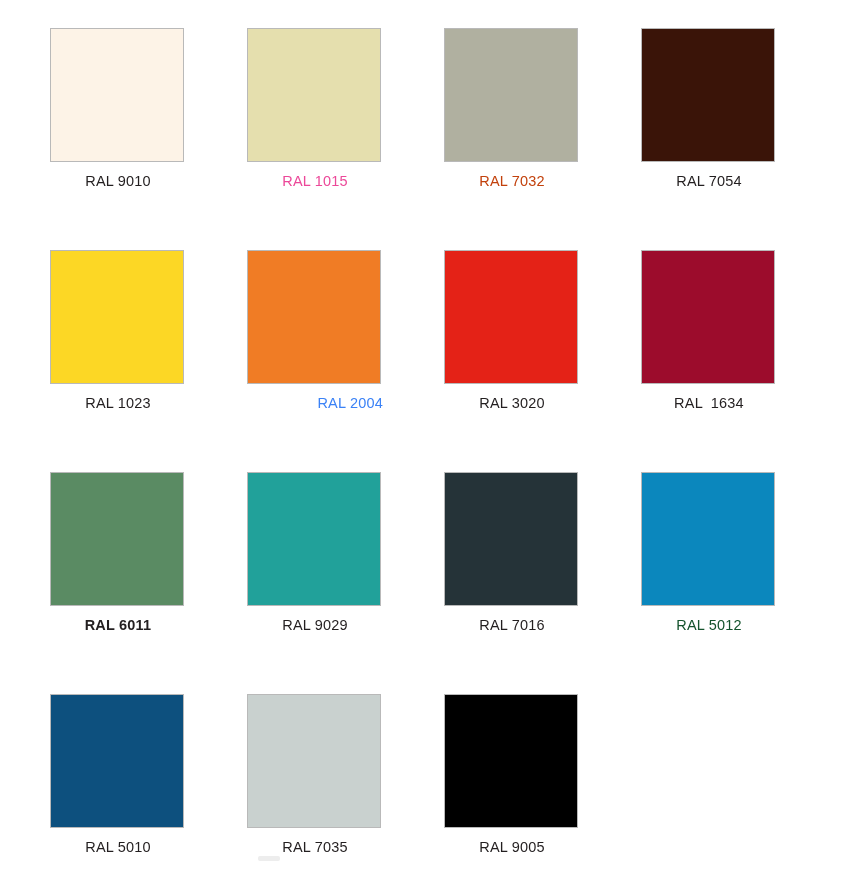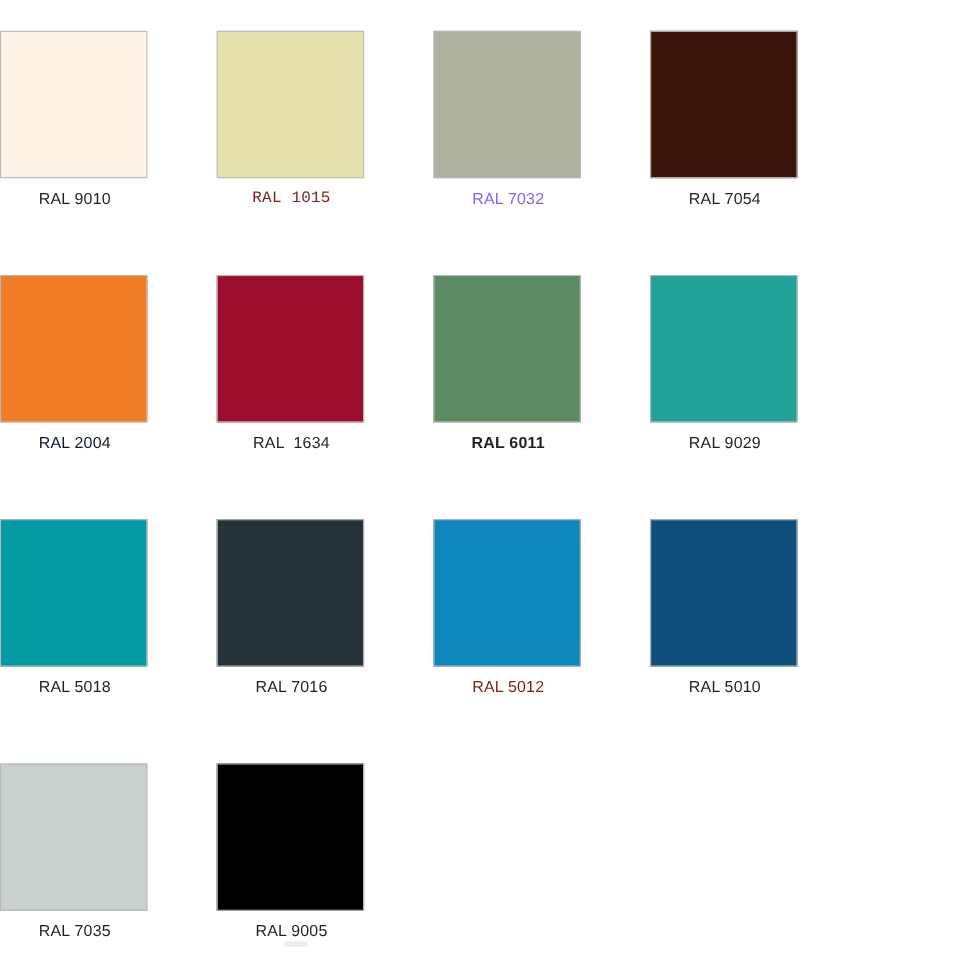--- a/index.html
+++ b/index.html
@@ -20,20 +20,21 @@
     position: absolute;
     left: 0;
     top: 0;
     width: 867px;
     height: 870px;
     display: grid;
     grid-template-columns: repeat(4, 197px);
     grid-template-rows: repeat(4, 222px);
     justify-content: start;
     align-content: start;
+    padding-left: 50px;
     padding-top: 28px;
     box-sizing: border-box;
   }
 
   .swatch-cell {
     width: 197px;
     height: 222px;
     display: flex;
     flex-direction: column;
     align-items: flex-start;
@@ -74,57 +75,61 @@
 </head>
 <body style="background: rgb(255, 255, 255);">
 
 <div id="swatch-grid">
     <div class="swatch-cell">
       <div class="swatch-chip" style="background: rgb(253, 243, 231); border-color: rgb(185, 185, 185);"></div>
       <div class="swatch-label" style="color: rgb(35, 31, 32);">RAL 9010</div>
     </div>
     <div class="swatch-cell">
       <div class="swatch-chip" style="background: rgb(229, 223, 174); border-color: rgb(185, 185, 185);"></div>
-      <div class="swatch-label" style="color: #7f1d1d; font-family: Liberation Mono, monospace;">RAL 1015</div>
+      <div class="swatch-label" style="color: #ec4899;">RAL 1015</div>
     </div>
     <div class="swatch-cell">
       <div class="swatch-chip" style="background: rgb(176, 176, 160); border-color: rgb(185, 185, 185);"></div>
-      <div class="swatch-label" style="color: #8b5cf6;">RAL 7032</div>
+      <div class="swatch-label" style="color: #c2410c;">RAL 7032</div>
     </div>
     <div class="swatch-cell">
       <div class="swatch-chip" style="background: rgb(58, 20, 8); border-color: rgb(185, 185, 185);"></div>
       <div class="swatch-label" style="color: rgb(35, 31, 32);">RAL 7054</div>
     </div>
     <div class="swatch-cell">
+      <div class="swatch-chip" style="background: rgb(252, 215, 37); border-color: rgb(185, 185, 185);"></div>
+      <div class="swatch-label" style="color: rgb(35, 31, 32);">RAL 1023</div>
+    </div>
+    <div class="swatch-cell">
       <div class="swatch-chip" style="background: rgb(240, 124, 37); border-color: rgb(185, 185, 185);"></div>
-      <div class="swatch-label" style="color: #0f172a;">RAL 2004</div>
+      <div class="swatch-label" style="color: #3b82f6; text-align: right;">RAL 2004</div>
+    </div>
+    <div class="swatch-cell">
+      <div class="swatch-chip" style="background: rgb(228, 34, 23); border-color: rgb(185, 185, 185);"></div>
+      <div class="swatch-label" style="color: rgb(35, 31, 32);">RAL 3020</div>
     </div>
     <div class="swatch-cell">
       <div class="swatch-chip" style="background: rgb(156, 12, 44); border-color: rgb(185, 185, 185);"></div>
       <div class="swatch-label" style="color: rgb(35, 31, 32);">RAL  1634</div>
     </div>
     <div class="swatch-cell">
       <div class="swatch-chip" style="background: rgb(90, 139, 99); border-color: rgb(185, 185, 185);"></div>
       <div class="swatch-label" style="color: rgb(35, 31, 32); font-weight: bold;">RAL 6011</div>
     </div>
     <div class="swatch-cell">
       <div class="swatch-chip" style="background: rgb(33, 161, 154); border-color: rgb(185, 185, 185);"></div>
       <div class="swatch-label" style="color: rgb(35, 31, 32);">RAL 9029</div>
     </div>
     <div class="swatch-cell">
-      <div class="swatch-chip" style="background: rgb(4, 154, 164); border-color: rgb(185, 185, 185);"></div>
-      <div class="swatch-label" style="color: rgb(35, 31, 32);">RAL 5018</div>
-    </div>
-    <div class="swatch-cell">
       <div class="swatch-chip" style="background: rgb(37, 51, 56); border-color: rgb(185, 185, 185);"></div>
       <div class="swatch-label" style="color: rgb(35, 31, 32);">RAL 7016</div>
     </div>
     <div class="swatch-cell">
       <div class="swatch-chip" style="background: rgb(11, 135, 189); border-color: rgb(185, 185, 185);"></div>
-      <div class="swatch-label" style="color: #7f1d1d;">RAL 5012</div>
+      <div class="swatch-label" style="color: #14532d;">RAL 5012</div>
     </div>
     <div class="swatch-cell">
       <div class="swatch-chip" style="background: rgb(13, 80, 126); border-color: rgb(185, 185, 185);"></div>
       <div class="swatch-label" style="color: rgb(35, 31, 32);">RAL 5010</div>
     </div>
     <div class="swatch-cell">
       <div class="swatch-chip" style="background: rgb(201, 209, 207); border-color: rgb(185, 185, 185);"></div>
       <div class="swatch-label" style="color: rgb(35, 31, 32);">RAL 7035</div>
     </div>
     <div class="swatch-cell">

